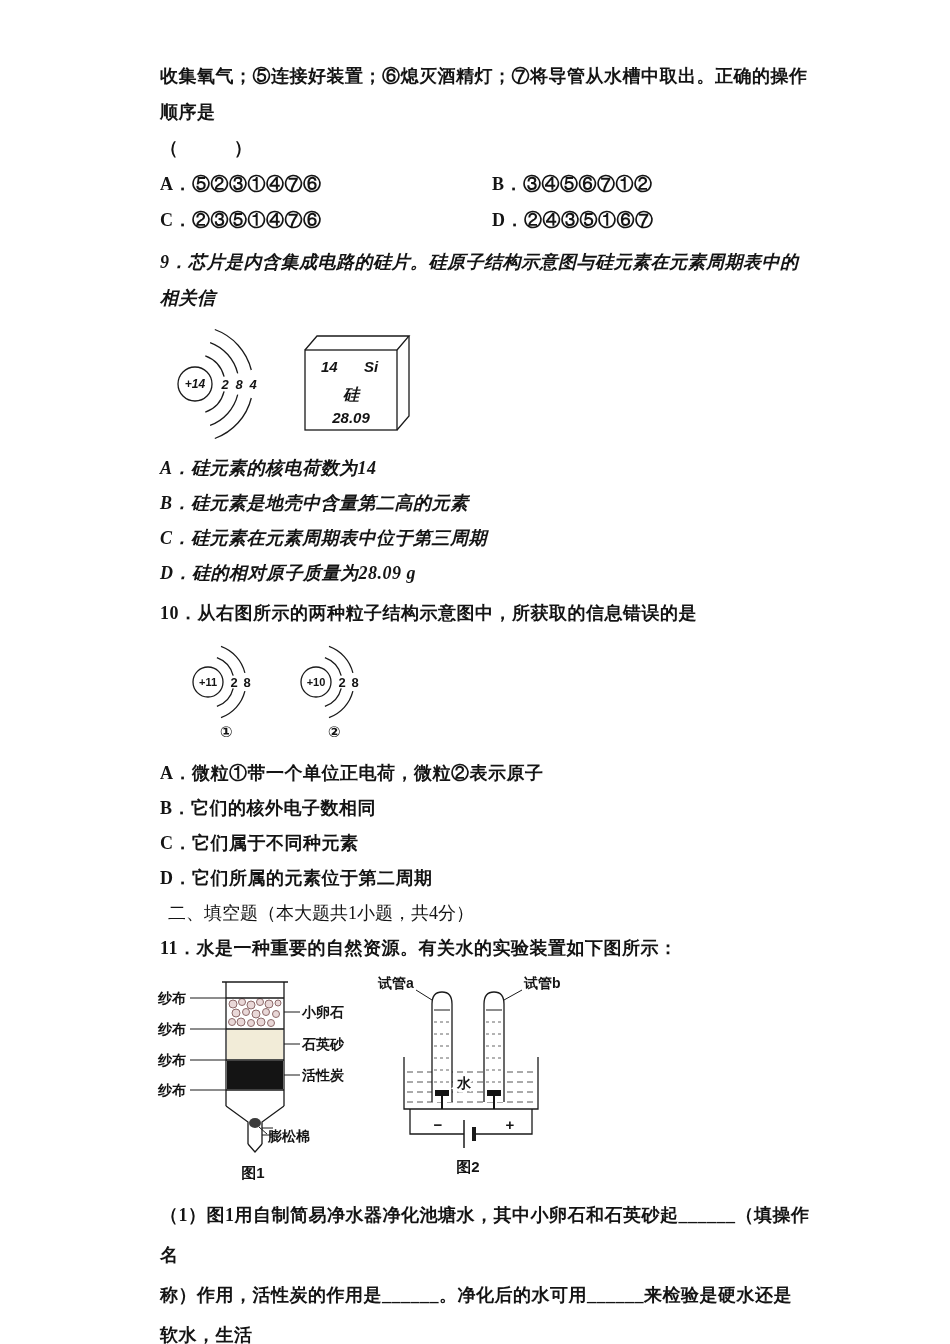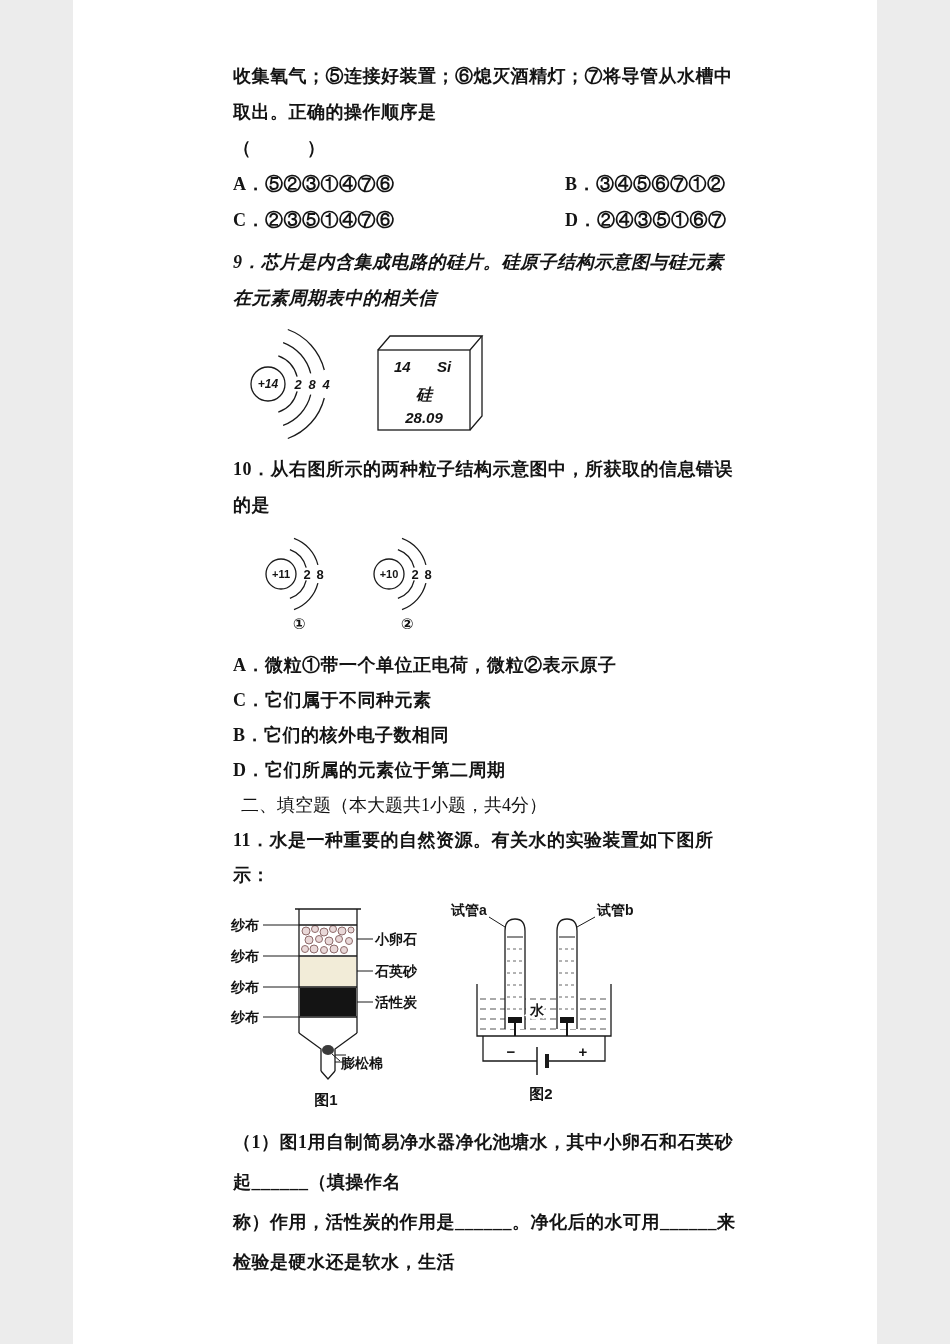--- a/index.html
+++ b/index.html
@@ -1,18 +1,18 @@
 <!DOCTYPE html>
 <html><head>
 <meta charset="utf-8">
 <style>
   * { margin:0; padding:0; box-sizing:border-box; }
   html,body { background:#ececec; }
   body { font-family:"Liberation Serif","DejaVu Serif",serif; }
-  .sheet { width:804px; height:1344px; background:#ffffff; position:relative; margin:0 auto; overflow:hidden; }
+  .sheet { width:950px; height:1344px; background:#ffffff; position:relative; margin:0 auto; overflow:hidden; }
   .content { padding:58px 140px 0 160px; color:#141414; font-size:18px; font-weight:600; }
   .t { line-height:36px; letter-spacing:.5px; }
   .optgrid { display:grid; grid-template-columns:332px 1fr; line-height:36px; }
   .optcol .t { display:block; line-height:35px; }
   .q9block { margin-top:6px;font-style:italic; }
   .diag9 { display:block; margin:6px 0 4px 5px; }
   .q10stem { margin-top:4px; }
   .diag10 { display:block; margin:6px 0 14px 18px; }
   .heading { line-height:35px; font-weight:400;margin-left:8px; }
   .q11stem { line-height:35px; }
@@ -60,20 +60,26 @@
           <rect class="ln" x="140" y="28" width="92" height="80"></rect>
           <path class="ln" d="M140 28 L152 14 L244 14 L232 28"></path>
           <path class="ln" d="M244 14 L244 94 L232 108"></path>
         </g>
         <text x="156" y="50" font-size="15" text-anchor="start">14</text>
         <text x="206" y="50" font-size="15" text-anchor="middle">Si</text>
         <text x="186" y="78" font-size="16" text-anchor="middle">硅</text>
         <text x="186" y="101" font-size="15" text-anchor="middle">28.09</text>
       </svg>
 
+      <div class="optcol">
+        <span class="t">A．硅元素的核电荷数为14</span>
+        <span class="t">B．硅元素是地壳中含量第二高的元素</span>
+        <span class="t">C．硅元素在元素周期表中位于第三周期</span>
+        <span class="t">D．硅的相对原子质量为28.09 g</span>
+      </div>
     </div>
 
     <div>
       <p class="t q10stem">10．从右图所示的两种粒子结构示意图中，所获取的信息错误的是</p>
 
       <svg class="diag10" width="230" height="105" viewBox="0 0 230 105">
         <g>
           <circle class="ln" cx="30" cy="45" r="15"></circle>
           <path class="ln" d="M38.9 20.6 A26 26 0 0 1 55.2 38.7"></path>
           <path class="ln" d="M55.2 51.3 A26 26 0 0 1 38.9 69.4"></path>
@@ -92,22 +98,22 @@
           <path class="ln" d="M174.9 54.2 A38 38 0 0 1 151.0 80.7"></path>
           <text x="138" y="45" font-size="11" text-anchor="middle" dominant-baseline="central">+10</text>
           <text x="164" y="45" font-size="13" text-anchor="middle" dominant-baseline="central">2</text>
           <text x="177" y="45" font-size="13" text-anchor="middle" dominant-baseline="central">8</text>
           <text x="156" y="100" font-size="15" text-anchor="middle">②</text>
         </g>
       </svg>
 
       <div class="optcol">
         <span class="t">A．微粒①带一个单位正电荷，微粒②表示原子</span>
+        <span class="t">B．它们的核外电子数相同</span>
         <span class="t">C．它们属于不同种元素</span>
-        <span class="t">B．它们的核外电子数相同</span>
         <span class="t">D．它们所属的元素位于第二周期</span>
       </div>
     </div>
 
     <p class="heading">二、填空题（本大题共1小题，共4分）</p>
     <p class="t q11stem">11．水是一种重要的自然资源。有关水的实验装置如下图所示：</p>
 
     <div class="figrow">
 
       <svg width="220" height="215" viewBox="0 0 220 215">

